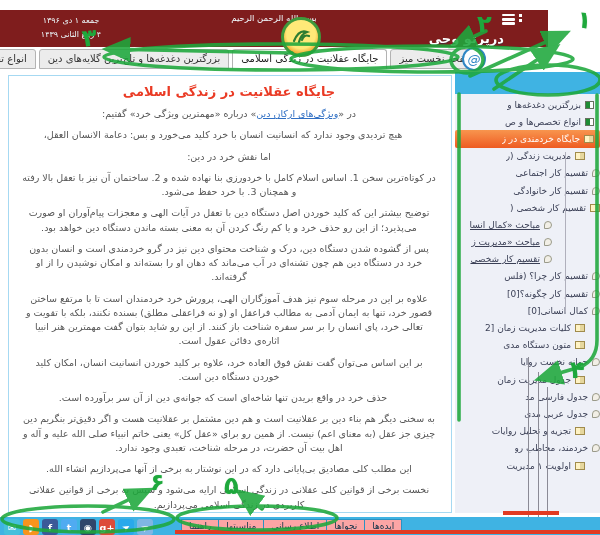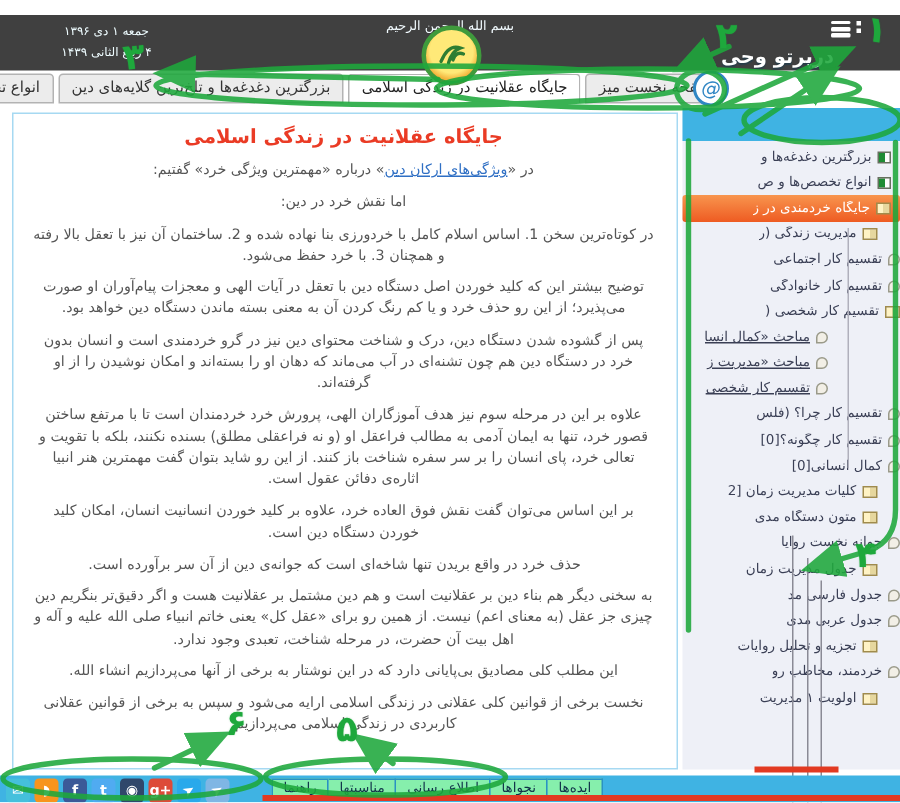--- a/index.html
+++ b/index.html
@@ -1,20 +1,20 @@
 <!DOCTYPE html>
 <html lang="fa"><head>
 <meta charset="utf-8">
 <style>
   html,body{margin:0;padding:0;background:#fff;}
   *{box-sizing:border-box;font-family:"DejaVu Sans",sans-serif;}
   #stage{position:relative;width:600px;height:535px;background:#fff;overflow:hidden;}
 
   
-  .topbar{position:absolute;left:0;top:10px;width:600px;height:37px;background:#404040;}
+  .topbar{position:absolute;left:0;top:10px;width:548px;height:37px;background:#7f1d1d;}
   .dates{position:absolute;left:16px;top:4px;width:110px;text-align:center;color:#eefcff;font-size:8px;line-height:1.7;direction:rtl;}
   .bismillah{position:absolute;left:0;top:3px;width:100%;text-align:center;color:#f2fbff;font-size:8.5px;direction:rtl;}
   .logo{position:absolute;left:281px;top:17px;width:40px;height:40px;border-radius:50%;
         background:radial-gradient(circle at 50% 42%,#ffe978 0 55%,#f2b43c 72%,#e09a28 100%);
         border:3px solid #3f9a3c;z-index:6;display:flex;align-items:center;justify-content:center;}
   .logo svg{width:24px;height:24px;}
   .site-title{position:absolute;right:44px;top:21px;color:#fff;font-weight:bold;font-size:13px;direction:rtl;text-shadow:0 1px 1px rgba(0,60,90,.4);}
   .menu-icon{position:absolute;right:26px;top:4px;width:20px;height:15px;}
   .menu-icon i{display:block;height:2.4px;margin-bottom:1.8px;background:#fff;border-radius:1px;width:13px;}
   .menu-icon em{position:absolute;right:0;width:3px;height:3px;background:#fff;}
@@ -52,21 +52,21 @@
   .treeline{position:absolute;width:1px;background:#8a8a95;}
   .tl1{left:73px;top:285px;height:228px;} .tl2{left:83px;top:300px;height:213px;} .tl3{left:92px;top:315px;height:198px;}
   .tl4{left:110px;top:80px;height:160px;width:1px;background:#b0b0bc;}
 
   
   .footbar{position:absolute;left:0;top:517px;width:600px;height:18px;background:#3fb3e3;}
   .socials{position:absolute;left:4px;top:519px;display:flex;gap:3px;}
   .soc{width:16px;height:16px;border-radius:3px;display:flex;align-items:center;justify-content:center;color:#fff;font-size:9.5px;font-weight:bold;}
   .soc .tilt{display:inline-block;transform:rotate(-32deg);}
   .btabs{position:absolute;left:181px;top:519px;display:flex;direction:rtl;}
-  .btab{background:#86efac;border:1px solid #2a92c2;border-left:none;padding:1px 7px 2px;font-size:9px;color:#113349;white-space:nowrap;}
+  .btab{background:#fca5a5;border:1px solid #2a92c2;border-left:none;padding:1px 7px 2px;font-size:9px;color:#113349;white-space:nowrap;}
   .btab:last-child{border-left:1px solid #2a92c2;}
 
   
   .redline{position:absolute;background:#e23a22;height:4px;z-index:40;}
 
   
   #anno{position:absolute;left:0;top:0;width:600px;height:535px;z-index:50;pointer-events:none;}
   .anum{position:absolute;color:#1ea83c;font-weight:bold;font-size:24px;z-index:51;pointer-events:none;
         text-shadow:0 0 1px rgba(30,168,60,.5);}
 </style>
@@ -104,20 +104,21 @@
       <div class="ttab"><span class="lbl">انواع تخصص‌ها و صفات عمده در زمان حضور</span></div>
     </div>
   <div class="pen-btn" style="position:absolute;right:114px;top:48px;">
     <span>@</span>
   </div>
 
   <div class="content">
     <div class="doc-title">جایگاه عقلانیت در زندگی اسلامی</div>
     <div>
         <div class="para">در «<a class="tlink">ویژگی‌های ارکان دین</a>» درباره «مهمترین ویژگی خرد» گفتیم:</div>
+        <div class="para pindent">هیچ تردیدی وجود ندارد که انسانیت انسان با خرد کلید می‌خورد و بس: دعامة الانسان العقل،</div>
         <div class="para">اما نقش خرد در دین:</div>
         <div class="para">در کوتاه‌ترین سخن 1. اساس اسلام کامل با خردورزی بنا نهاده شده و 2. ساختمان آن نیز با تعقل بالا رفته و همچنان 3. با خرد حفظ می‌شود.</div>
         <div class="para">توضیح بیشتر این که کلید خوردن اصل دستگاه دین با تعقل در آیات الهی و معجزات پیام‌آوران او صورت می‌پذیرد؛ از این رو حذف خرد و یا کم رنگ کردن آن به معنی بسته ماندن دستگاه دین خواهد بود.</div>
         <div class="para">پس از گشوده شدن دستگاه دین، درک و شناخت محتوای دین نیز در گرو خردمندی است و انسان بدون خرد در دستگاه دین هم چون تشنه‌ای در آب می‌ماند که دهان او را بسته‌اند و امکان نوشیدن را از او گرفته‌اند.</div>
         <div class="para">علاوه بر این در مرحله سوم نیز هدف آموزگاران الهی، پرورش خرد خردمندان است تا با مرتفع ساختن قصور خرد، تنها به ایمان آدمی به مطالب فراعقل او (و نه فراعقلی مطلق) بسنده نکنند، بلکه با تقویت و تعالی خرد، پای انسان را بر سر سفره شناخت باز کنند. از این رو شاید بتوان گفت مهمترین هنر انبیا اثاره‌ی دفائن عقول است.</div>
         <div class="para">بر این اساس می‌توان گفت نقش فوق العاده خرد، علاوه بر کلید خوردن انسانیت انسان، امکان کلید خوردن دستگاه دین است.</div>
         <div class="para pindent">حذف خرد در واقع بریدن تنها شاخه‌ای است که جوانه‌ی دین از آن سر برآورده است.</div>
         <div class="para">به سخنی دیگر هم بناء دین بر عقلانیت است و هم دین مشتمل بر عقلانیت هست و اگر دقیق‌تر بنگریم دین چیزی جز عقل (به معنای اعم) نیست. از همین رو برای «عقل کل» یعنی خاتم انبیاء صلی الله علیه و آله و اهل بیت آن حضرت، در مرحله شناخت، تعبدی وجود ندارد.</div>
         <div class="para">این مطلب کلی مصادیق بی‌پایانی دارد که در این نوشتار به برخی از آنها می‌پردازیم انشاء الله.</div>
         <div class="para">نخست برخی از قوانین کلی عقلانی در زندگی اسلامی ارایه می‌شود و سپس به برخی از قوانین عقلانی کاربردی در زندگی اسلامی می‌پردازیم.</div>

